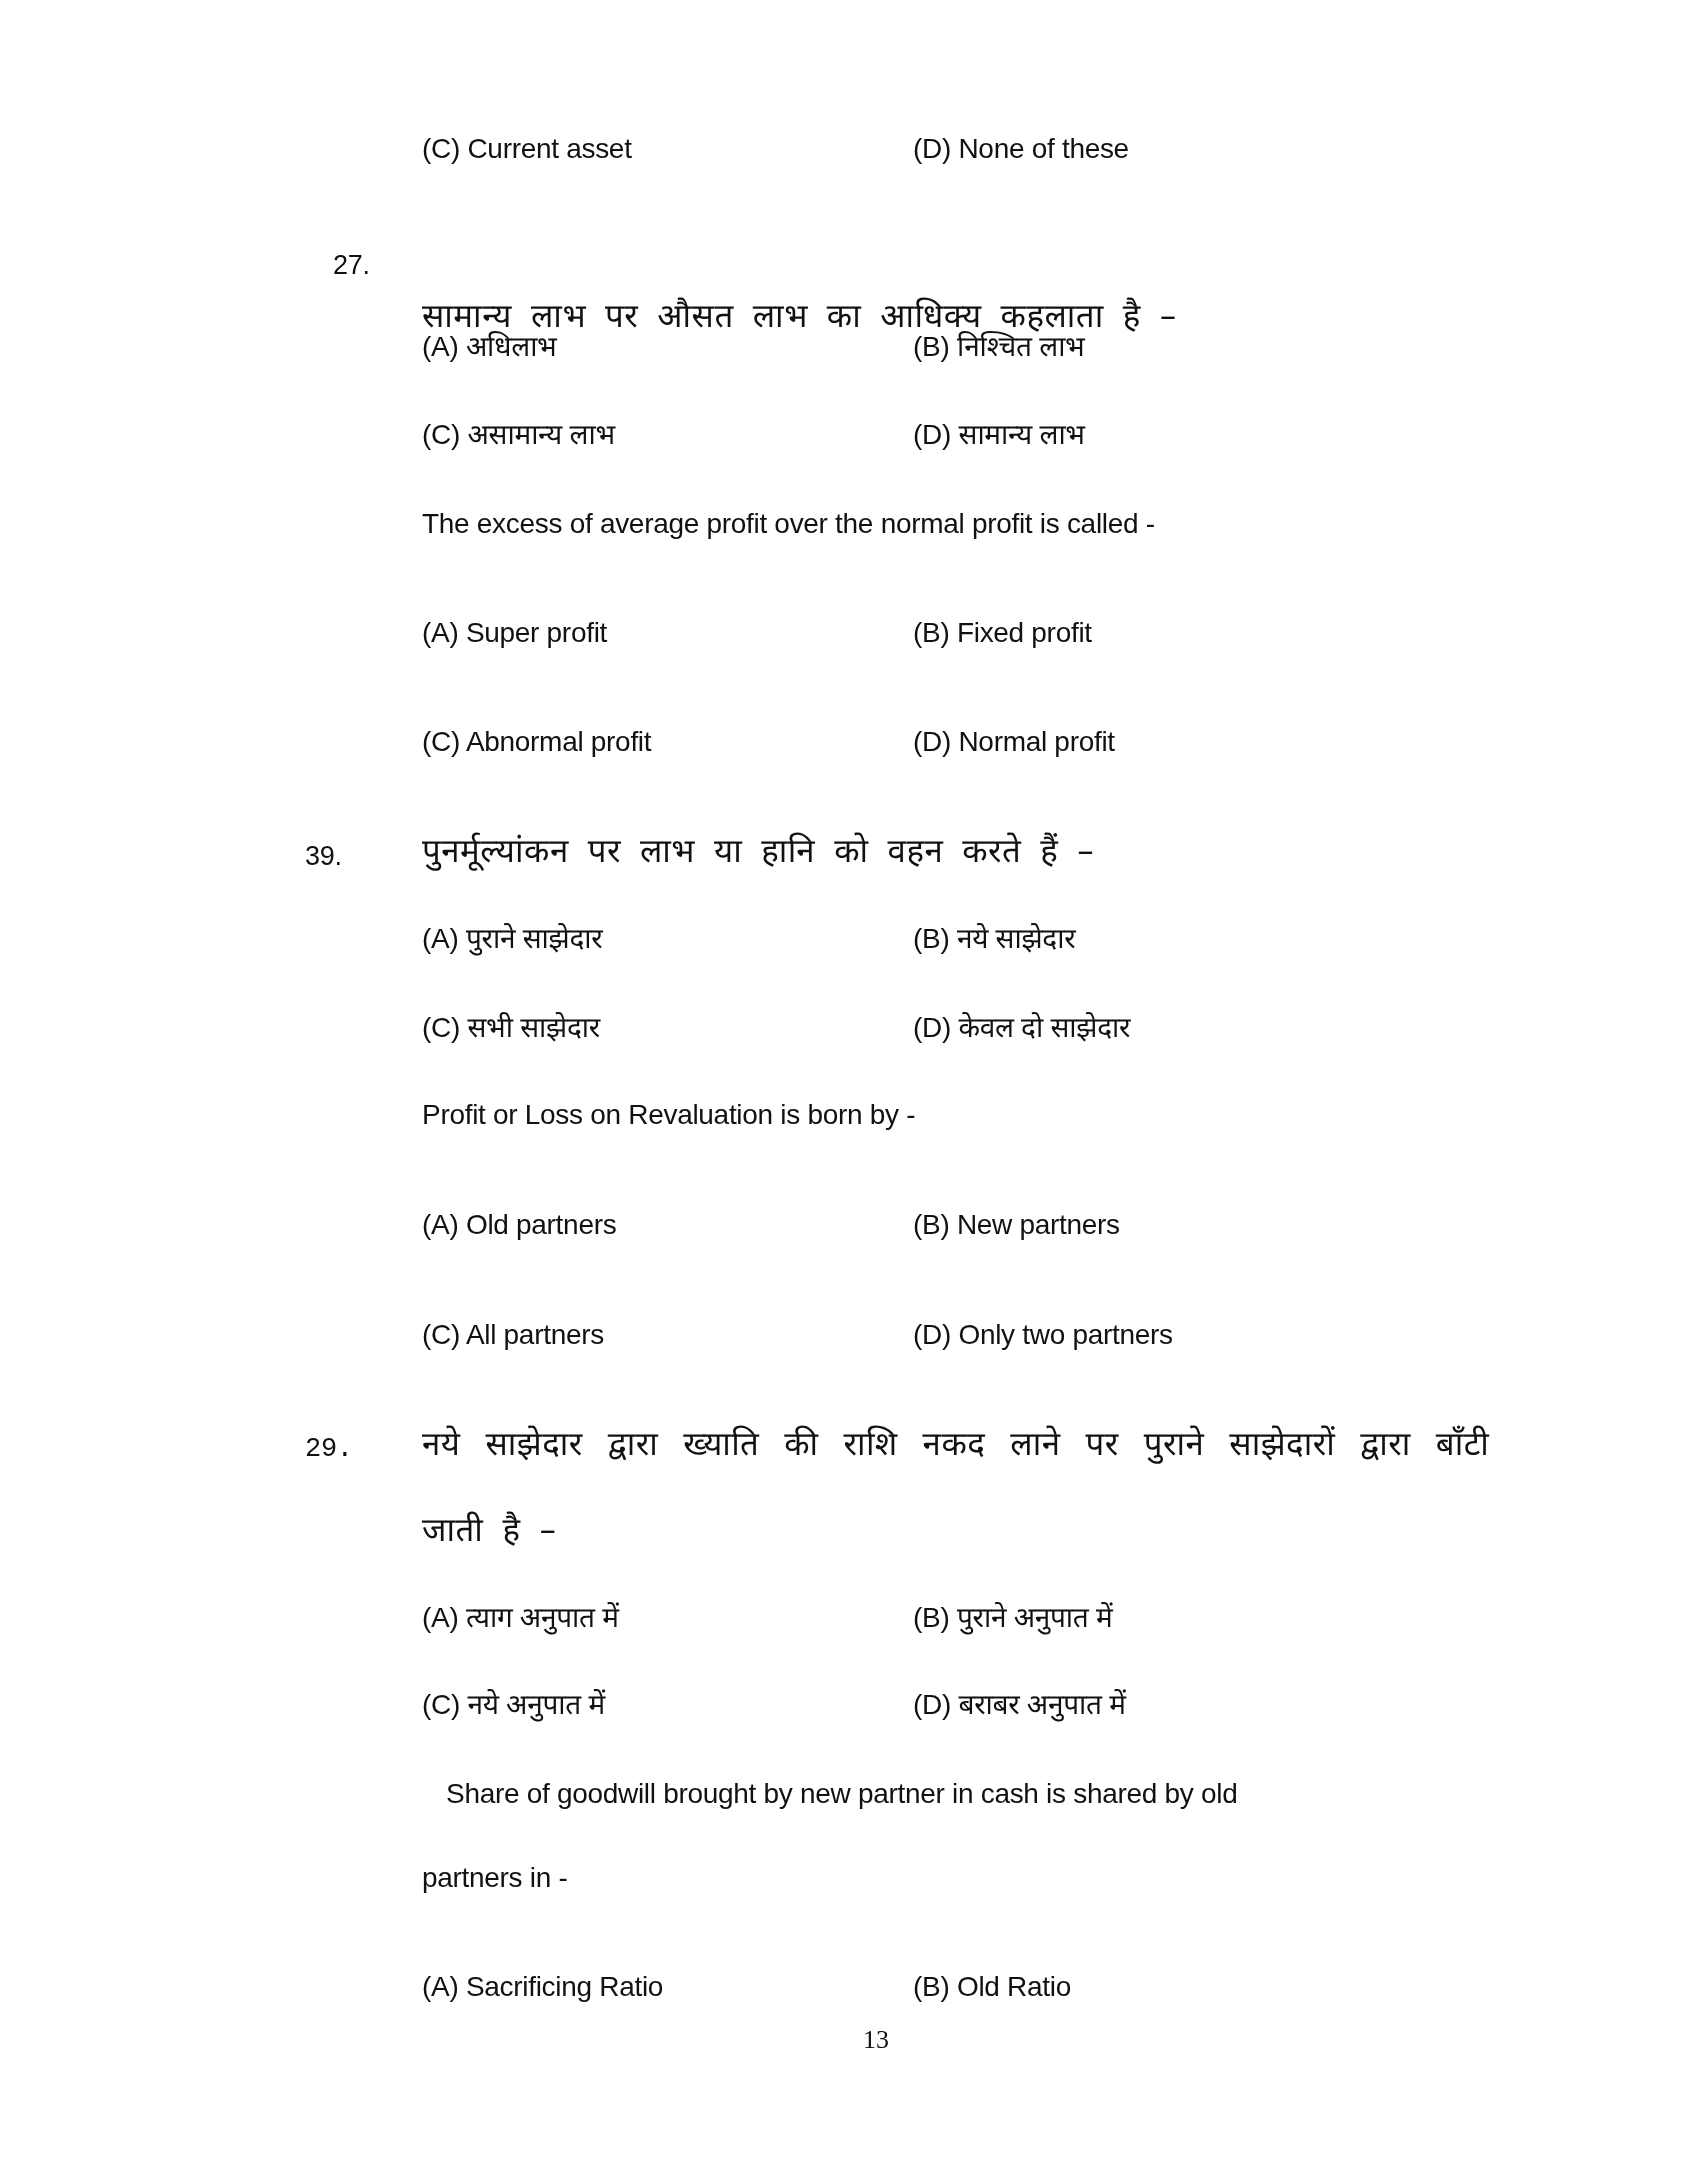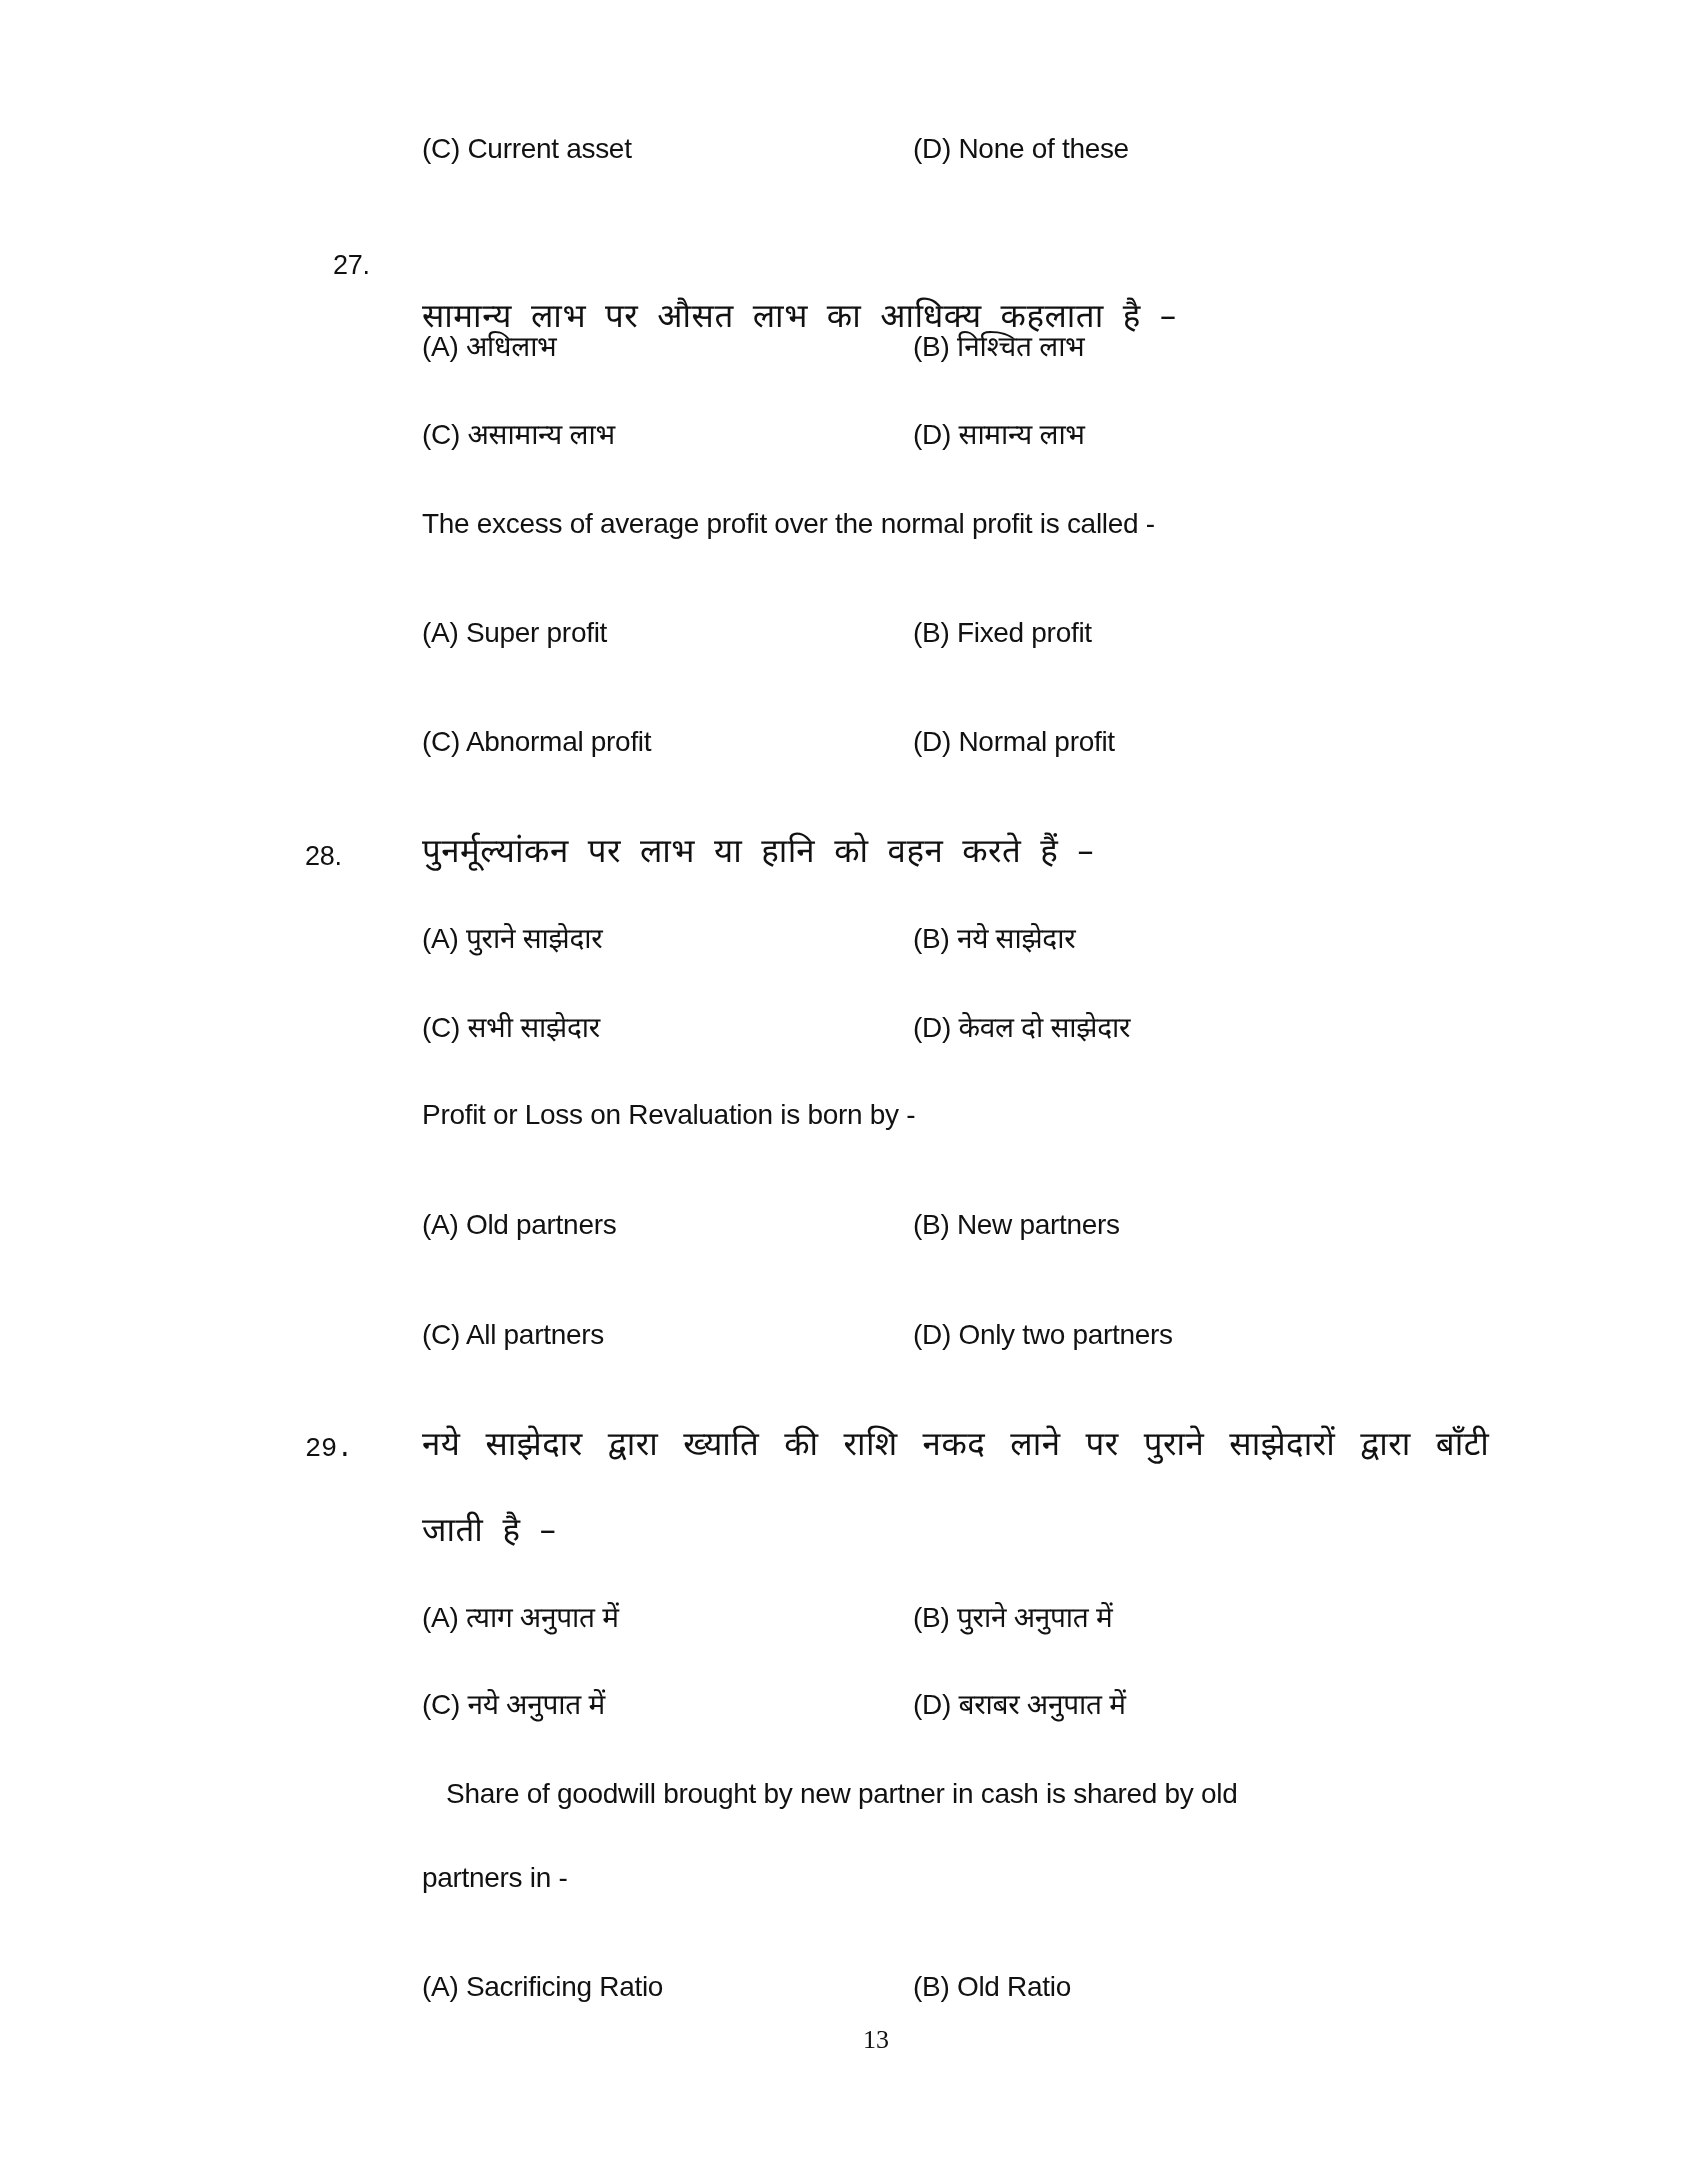--- a/index.html
+++ b/index.html
@@ -21,21 +21,21 @@
 <div class="t" style="left:422px; top:325px;text-align:right;">(A) अधिलाभ</div>
 <div class="t" style="left:913px; top:325px;">(B) निश्चित लाभ</div>
 <div class="t" style="left:422px; top:413px;">(C) असामान्य लाभ</div>
 <div class="t" style="left:913px; top:413px;">(D) सामान्य लाभ</div>
 <div class="t" style="left:422px; top:502px;">The excess of average profit over the normal profit is called -</div>
 <div class="t" style="left:422px; top:611px;">(A) Super profit</div>
 <div class="t" style="left:913px; top:611px;">(B) Fixed profit</div>
 <div class="t" style="left:422px; top:720px;">(C) Abnormal profit</div>
 <div class="t" style="left:913px; top:720px;">(D) Normal profit</div>
 
-<div class="t num" style="left:305px; top:834px;">28.</div>
+<div class="t num" style="left:305px; top:834px;">39.</div>
 <div class="t hi" style="left:422px; top:829px;">पुनर्मूल्यांकन पर लाभ या हानि को वहन करते हैं –</div>
 <div class="t" style="left:422px; top:917px;">(A) पुराने साझेदार</div>
 <div class="t" style="left:913px; top:917px;">(B) नये साझेदार</div>
 <div class="t" style="left:422px; top:1006px;">(C) सभी साझेदार</div>
 <div class="t" style="left:913px; top:1006px;">(D) केवल दो साझेदार</div>
 <div class="t" style="left:422px; top:1093px;">Profit or Loss on Revaluation is born by -</div>
 <div class="t" style="left:422px; top:1203px;">(A) Old partners</div>
 <div class="t" style="left:913px; top:1203px;">(B) New partners</div>
 <div class="t" style="left:422px; top:1313px;">(C) All partners</div>
 <div class="t" style="left:913px; top:1313px;">(D) Only two partners</div>

